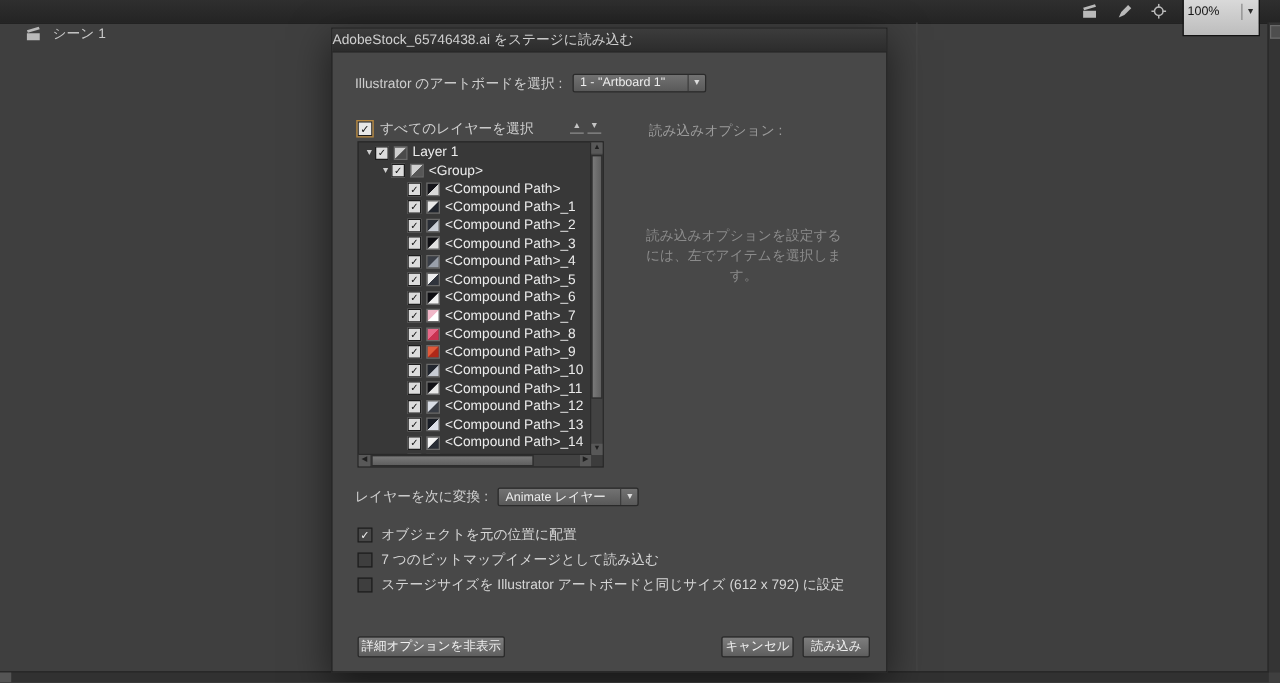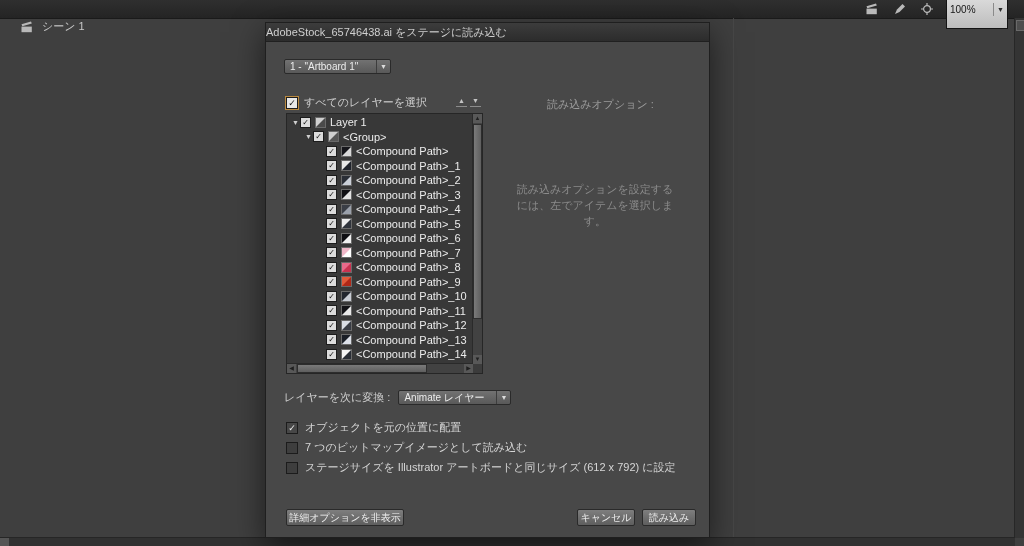--- a/index.html
+++ b/index.html
@@ -39,21 +39,21 @@
     box-shadow:0 10px 30px rgba(0,0,0,.55);
     color:#d8d8d8;font-size:11px;
   }
   .dialog-titlebar{
     height:18px;background:linear-gradient(#3c3c3c,#2c2c2c);
     border-bottom:1px solid #202020;
     line-height:18px;font-size:11px;color:#cfcfcf;
   }
   .row-artboard{position:absolute;left:18px;top:36px;display:flex;align-items:center;gap:8px;}
   .lbl{color:#cfcfcf;font-size:11px;}
-  .lbl-dim{color:#9c9c9c;font-size:11px;margin-left:28px;}
+  .lbl-dim{color:#9c9c9c;font-size:11px;}
   .dd{
     height:15px;background:linear-gradient(#727272,#595959);
     border:1px solid #2a2a2a;border-radius:2px;color:#ececec;font-size:10px;
     display:flex;align-items:center;justify-content:space-between;
     padding:0 3px 0 5px;box-sizing:border-box;
   }
   .dd .dd-arrow{font-size:7px;color:#dcdcdc;border-left:1px solid #3d3d3d;padding-left:3px;line-height:13px;}
   .dd-artboard{width:107px;}
   .dd-convert{width:113px;}
   .row-selectall{position:absolute;left:20px;top:72px;display:flex;align-items:center;gap:6px;}
@@ -160,20 +160,21 @@
     <div class="thumb"></div>
   </div>
 <div class="app-hscroll">
     <div class="corner"></div>
   </div>
 
 <div class="dialog">
   <div class="dialog-titlebar">AdobeStock_65746438.ai をステージに読み込む</div>
 
   <div class="row-artboard">
+    <span class="lbl">Illustrator のアートボードを選択 :</span>
     <span class="dd dd-artboard">
       <span>1 - "Artboard 1"</span>
       <span class="dd-arrow">▼</span>
     </span>
   </div>
 
   <div class="row-selectall">
     <span class="cb-light">✓</span>
     <span class="lbl">すべてのレイヤーを選択</span>
   </div>

